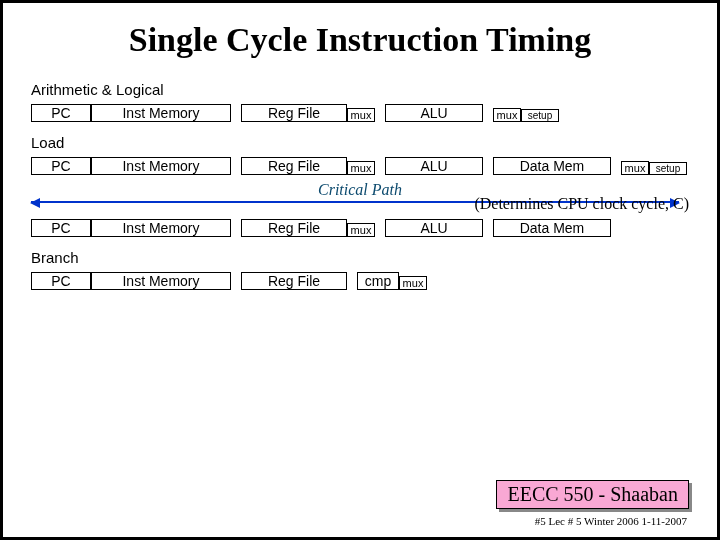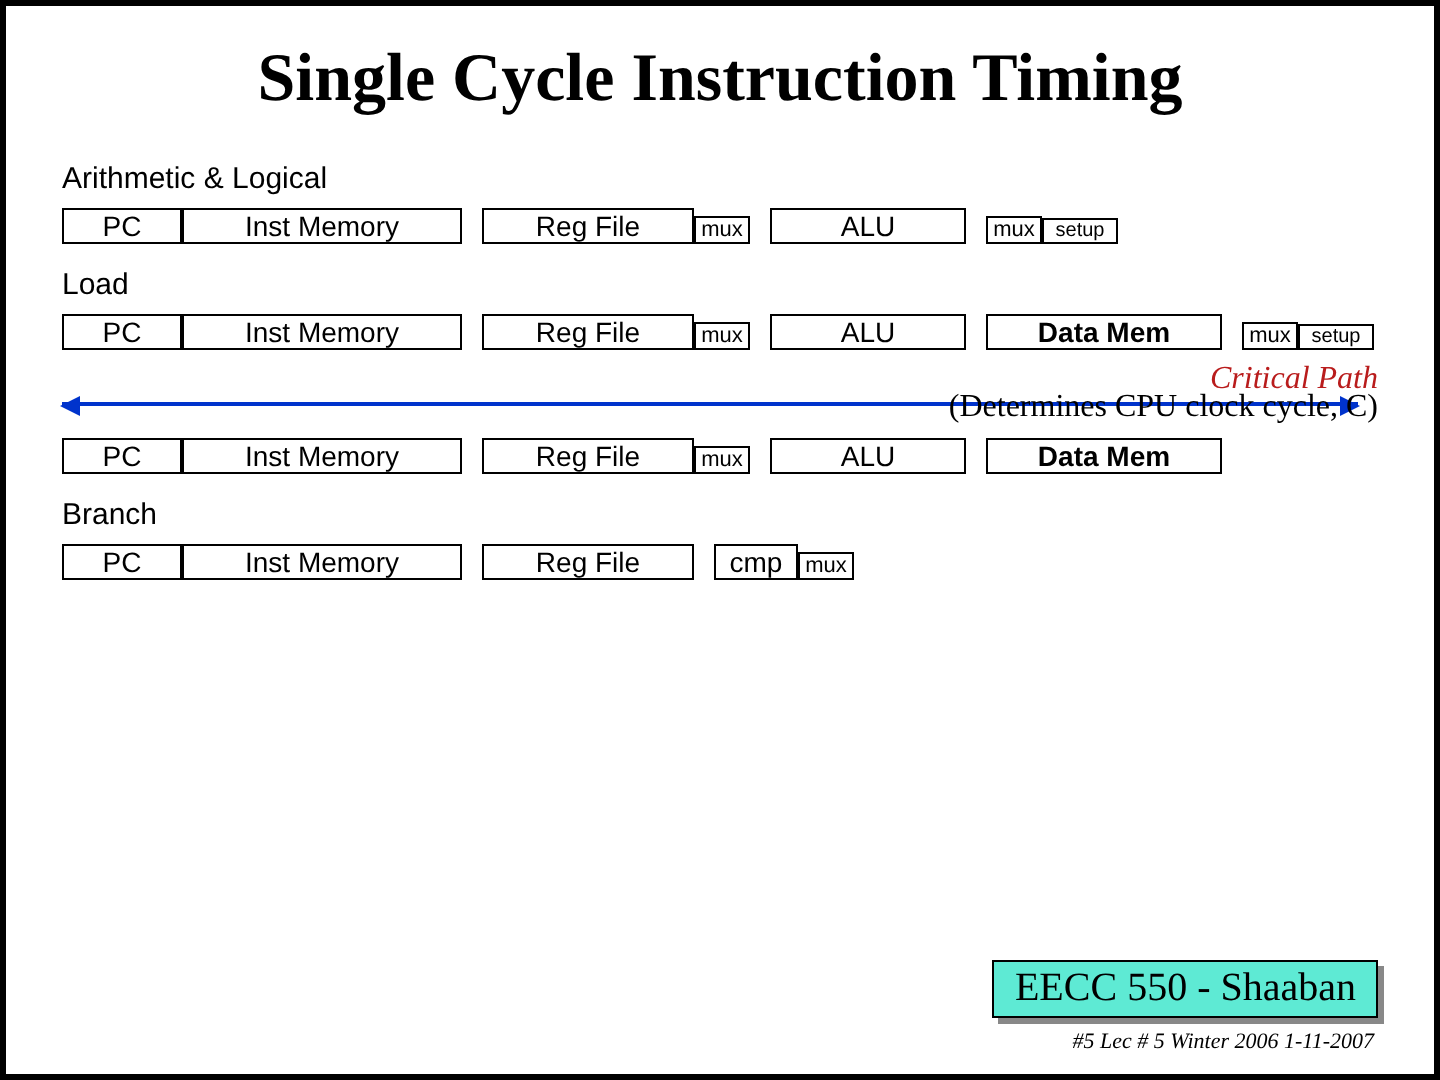--- a/index.html
+++ b/index.html
@@ -36,29 +36,29 @@
     display: flex;
     align-items: center;
     justify-content: center;
     background: #fff;
   }
   .w-pc { width: 60px; }
   .w-inst { width: 140px; }
   .w-reg { width: 106px; }
   .w-mux { width: 28px; font-size: 11px; }
   .w-alu { width: 98px; }
-  .w-data { width: 118px; font-weight: bold; }
+  .w-data { width: 118px; }
   .w-setup { width: 38px; font-size: 10px; }
   .gap { width: 10px; }
   .critical {
     font-family: "Times New Roman", serif;
     font-style: italic;
-    color: #b91c1c;
+    color: #0c4a6e;
     font-size: 16px;
-    text-align: right;
+    text-align: center;
     margin-top: 6px;
   }
   .arrow-row {
     position: relative;
     height: 0;
     margin-top: 4px;
   }
   .arrow-line {
     position: absolute;
     left: 0;
@@ -83,31 +83,30 @@
     margin-top: -8px;
     margin-bottom: 2px;
     position: relative;
   }
   .footer-box {
     position: absolute;
     right: 28px;
     bottom: 28px;
     border: 1.5px solid #000;
     box-shadow: 3px 3px 0 #888;
-    background: #5eead4;
+    background: #f9a8d4;
     padding: 2px 10px;
     font-size: 20px;
   }
   .footer-sub {
     position: absolute;
     right: 30px;
     bottom: 10px;
     font-size: 11px;
     font-family: "Times New Roman", serif;
-    font-style: italic;
   }
 </style>
 </head>
 <body>
 
 <div class="slide">
   <div class="title">Single Cycle Instruction Timing</div>
 
   <div class="content">
 

